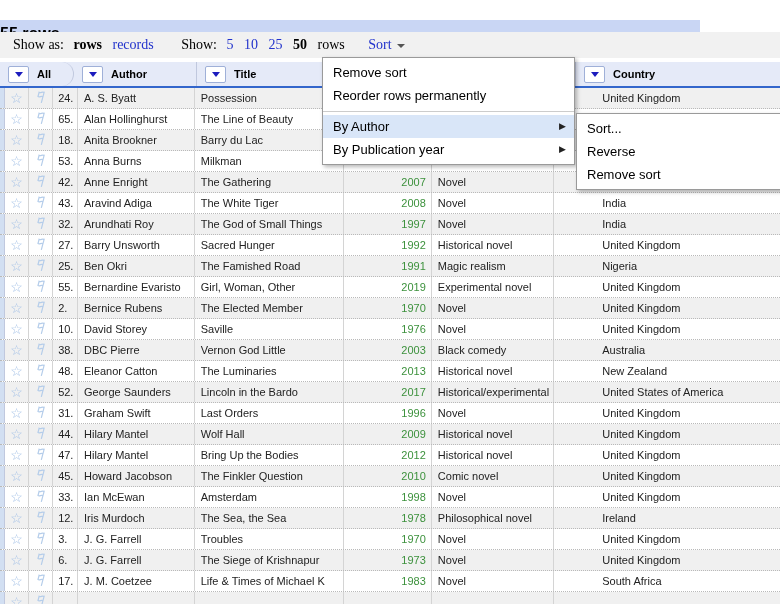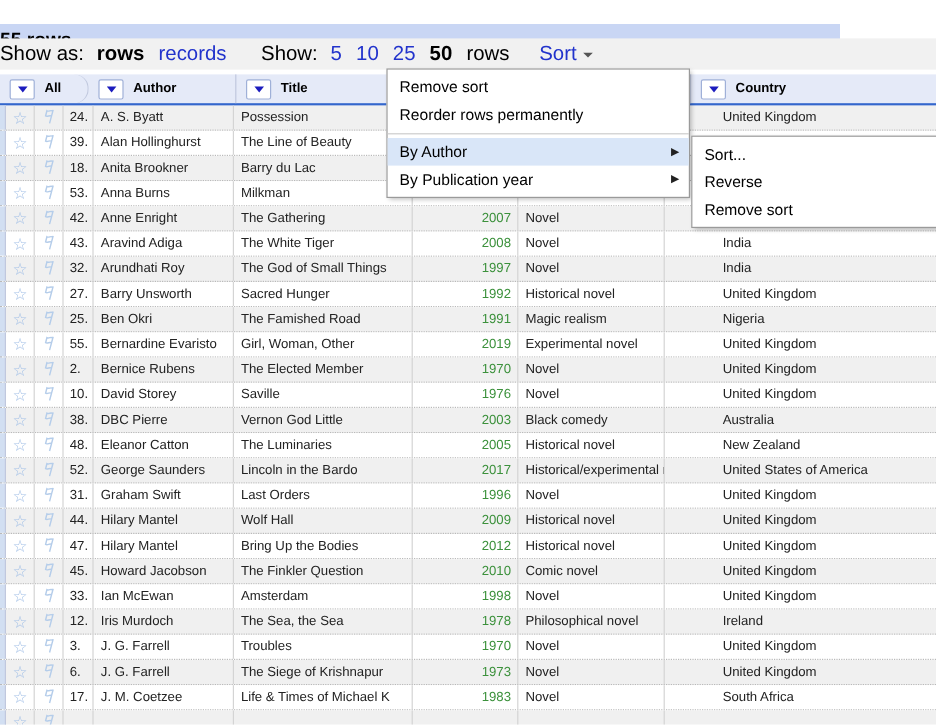--- a/index.html
+++ b/index.html
@@ -3,21 +3,21 @@
 <meta charset="utf-8">
 <style>
   html,body{margin:0;padding:0;background:#fff;}
   .app{position:relative;width:780px;height:604px;overflow:hidden;background:#fff;
        font-family:"Liberation Sans",sans-serif;color:#222;}
   
   .titlebar{position:absolute;left:0;top:20px;width:700px;height:28px;background:var(--title-bar-bg,#c9d6f4);
             font-size:16px;font-weight:bold;line-height:28px;box-sizing:border-box;color:#000;}
   
   .toolbar{position:absolute;left:0;top:32px;width:780px;height:26px;background:#f1f1f1;
-           font-size:17px;line-height:26px;box-sizing:border-box;white-space:nowrap;}
+           font-size:14px;line-height:26px;padding-left:13px;box-sizing:border-box;white-space:nowrap;font-family:Liberation Serif, serif;}
   .toolbar .lbl{color:#000;margin-right:6px;}
   .toolbar .sel{font-weight:bold;color:#000;margin-right:7px;cursor:pointer;}
   .toolbar .lnk{color:var(--link-blue,#2233cc);margin-right:7px;cursor:pointer;text-decoration:none;}
   .toolbar .gap{margin-right:24px;}
   .toolbar .suffix{color:#000;margin-right:20px;}
   .sortlink{color:var(--link-blue,#2233cc);cursor:pointer;}
   .caret{display:inline-block;width:0;height:0;margin-left:5px;vertical-align:middle;
          border-left:4px solid transparent;border-right:4px solid transparent;border-top:4px solid #555;}
   
   .grid{position:absolute;left:0;top:62px;width:780px;}
@@ -132,21 +132,21 @@
         <div class="row">
           <div class="cell c-gutter"></div>
           <div class="cell c-star">
             <span class="star">☆</span>
           </div>
           <div class="cell c-flag">
             <span><svg width="14" height="14" viewBox="0 0 14 14">
                 <path d="M10.3 1.6 L7.3 12.8 M9.9 2.6 C8.3 1.3 6.8 3.4 5.1 2.3 L4.0 6.6 C5.7 7.7 7.2 5.6 8.9 6.7" fill="none" stroke="#b5cdea" stroke-width="1.2"></path>
               </svg></span>
           </div>
-          <div class="cell c-num">39.</div>
+          <div class="cell c-num">65.</div>
           <div class="cell c-author">Alan Hollinghurst</div>
           <div class="cell c-title">The Line of Beauty</div>
           <div class="cell c-year"></div>
           <div class="cell c-genre"></div>
           <div class="cell c-country"></div>
         </div>
         <div class="row">
           <div class="cell c-gutter"></div>
           <div class="cell c-star">
             <span class="star">☆</span>
@@ -360,21 +360,21 @@
           </div>
           <div class="cell c-flag">
             <span><svg width="14" height="14" viewBox="0 0 14 14">
                 <path d="M10.3 1.6 L7.3 12.8 M9.9 2.6 C8.3 1.3 6.8 3.4 5.1 2.3 L4.0 6.6 C5.7 7.7 7.2 5.6 8.9 6.7" fill="none" stroke="#b5cdea" stroke-width="1.2"></path>
               </svg></span>
           </div>
           <div class="cell c-num">48.</div>
           <div class="cell c-author">Eleanor Catton</div>
           <div class="cell c-title">The Luminaries</div>
           <div class="cell c-year">
-            <a>2005</a>
+            <a>2013</a>
           </div>
           <div class="cell c-genre">Historical novel</div>
           <div class="cell c-country">New Zealand</div>
         </div>
         <div class="row">
           <div class="cell c-gutter"></div>
           <div class="cell c-star">
             <span class="star">☆</span>
           </div>
           <div class="cell c-flag">

